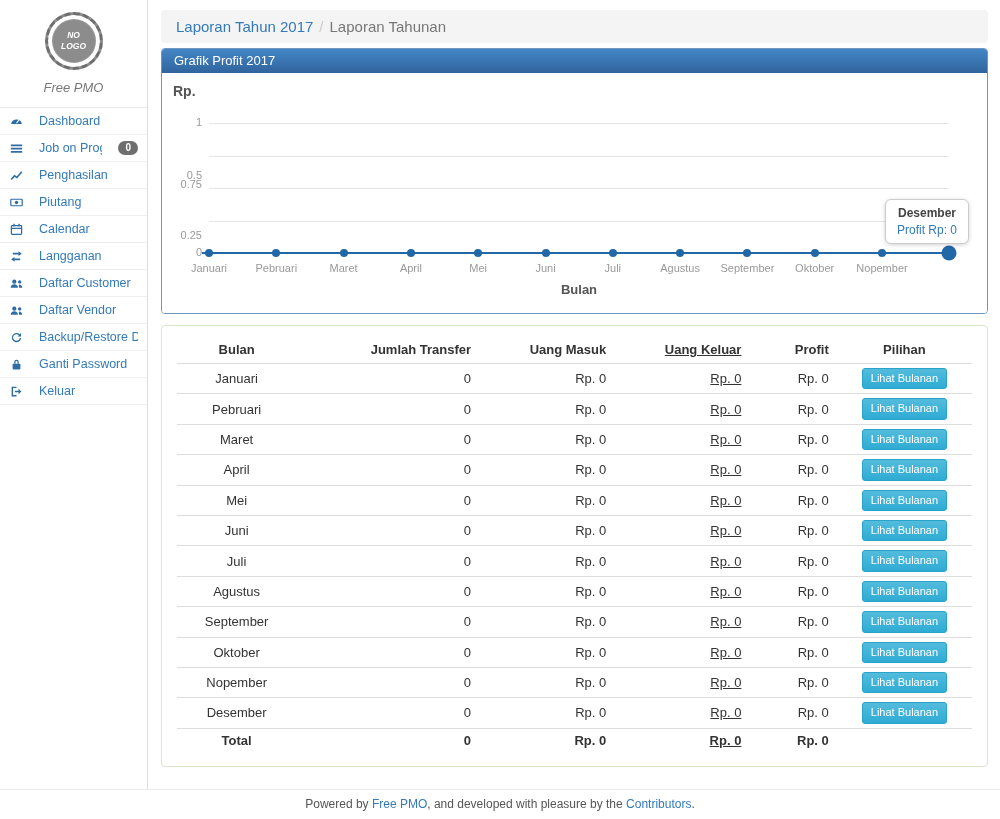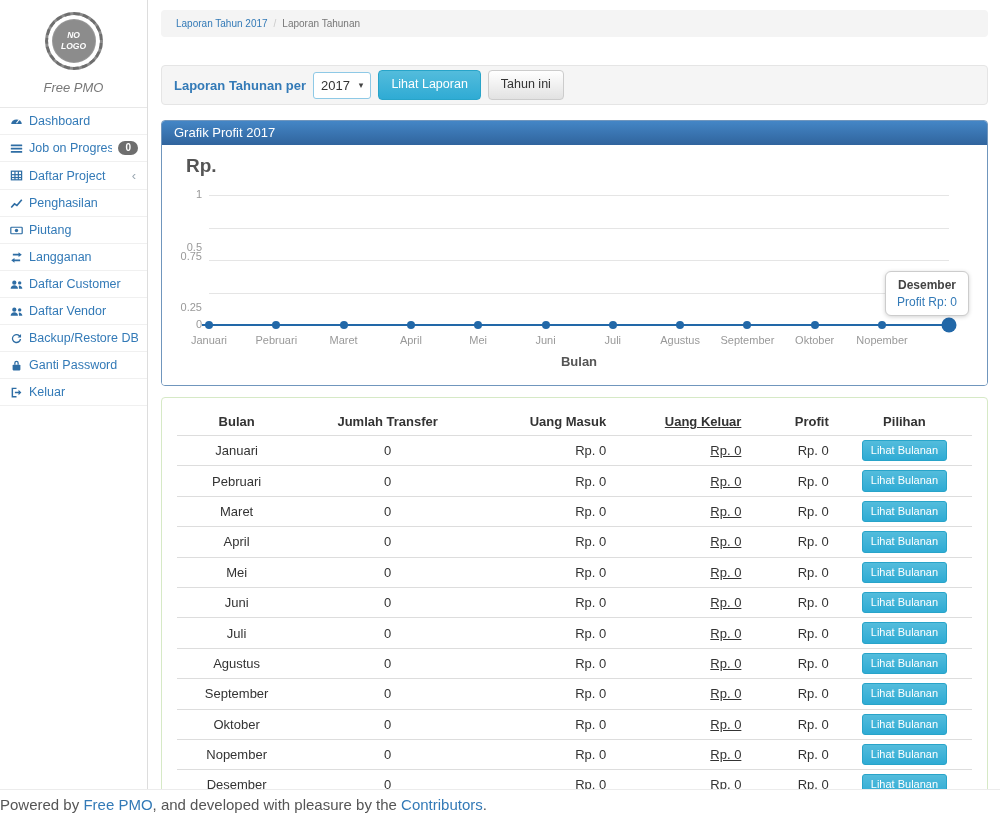--- a/index.html
+++ b/index.html
@@ -7,78 +7,78 @@
   body { font-family:"Liberation Sans", sans-serif; font-size:13px; color:#333; background:#fff; position:relative; overflow:hidden; }
   a { text-decoration:none; }
 
   
   .sidebar { position:absolute; top:0; left:0; bottom:30px; width:148px; background:#fff; border-right:1px solid #ddd; }
   .logo-box { text-align:center; padding:12px 0 12px;font-style:italic; }
   .logo-seal { width:58px; height:58px; margin:0 auto; border-radius:50%; background:#8c8c8c; border:3px dashed #6e6e6e; box-shadow:inset 0 0 0 4px #fff, inset 0 0 0 5px #9a9a9a; display:flex; align-items:center; justify-content:center; }
   .logo-seal span { color:#fff; font-size:8.5px; font-weight:bold; text-align:center; line-height:1.3; }
   .brand { color:#777; font-size:13px; margin-top:10px; }
   .side-menu { border-top:1px solid #e8e8e8; }
-  .side-item { display:flex; align-items:center; gap:6px; padding:6px 9px; border-bottom:1px solid #f0f0f0; color:#337ab7; cursor:pointer; font-size:12.5px; }
+  .side-item { display:flex; align-items:center; gap:16px; padding:6px 9px; border-bottom:1px solid #f0f0f0; color:#337ab7; cursor:pointer; font-size:12.5px; }
   .side-item .icn { width:14px; height:14px; flex:0 0 14px; display:inline-flex; align-items:center; justify-content:center; color:#2e6da4; }
   .side-item .icn svg { width:13px; height:13px; }
   .side-item .lbl { flex:1 1 auto; white-space:nowrap; overflow:hidden; }
   .badge { background:#6e6e6e; color:#fff; border-radius:10px; font-size:10px; font-weight:bold; padding:2px 7px; line-height:1; }
   .chev { color:#9aa7b1; font-size:13px; padding-right:2px; }
 
   
   .main { margin-left:149px; padding:10px 12px 0 12px; }
 
-  .breadcrumb { background:#f4f4f4; border-radius:4px; padding:8px 15px; margin-bottom:28px; font-size:10px; color:#777; }
+  .breadcrumb { background:#f4f4f4; border-radius:4px; padding:8px 15px; margin-bottom:5px; font-size:15px; color:#777; }
   .breadcrumb a { color:#337ab7; }
   .breadcrumb .sep { color:#ccc; padding:0 6px; }
 
   .filter-bar { background:#f5f5f5; border:1px solid #e5e5e5; border-radius:4px; padding:6px 12px; margin-bottom:15px; display:flex; align-items:center; gap:7px; height:40px; }
   .filter-label { color:#337ab7; font-weight:bold; }
   .select-box { background:#fff; border:1px solid #8ec9e6; border-radius:3px; padding:4px 7px; display:inline-flex; align-items:center; gap:9px; color:#333; cursor:pointer; height:27px; }
   .select-box .caret { font-size:9px; color:#444; }
   .btn { display:inline-block; border-radius:4px; font-size:12.5px; padding:5px 12px; cursor:pointer; line-height:1.4; border:1px solid transparent; }
   .btn-info { color:#fff; background:linear-gradient(#53bcdc,#2fabd4); border-color:#28a4c9; }
   .btn-default { color:#333; background:linear-gradient(#fff,#e2e2e2); border-color:#ccc; }
   .btn-xs { font-size:11px; padding:2px 8px; border-radius:3px; }
 
   
   .panel { border-radius:4px; margin-bottom:11px; background:#fff; }
   .panel-primary { border:1px solid #7096bd; }
   .panel-primary .panel-head { background:linear-gradient(#4486c6,#30649d); color:#fff; padding:4px 12px; font-size:13px; border-radius:3px 3px 0 0; height:24px; }
   .chart-body { position:relative; height:240px; background:#fff; border-radius:0 0 3px 3px; overflow:hidden; }
-  .ylab { position:absolute; left:24px; top:10px; font-weight:bold; color:#555; font-size:19px; }
+  .ylab { position:absolute; left:11px; top:10px; font-weight:bold; color:#555; font-size:14px; }
   .ytick { position:absolute; left:0; width:40px; text-align:right; color:#999; font-size:11px; }
   .gridline { position:absolute; left:47px; right:38px; height:1px; background:#e5e5e5; }
   .zeroline { position:absolute; height:2px; background:#2268a8; }
   .pt { position:absolute; border-radius:50%; background:#2268a8; transform:translate(-50%,-50%); }
   .xtick { position:absolute; transform:translateX(-50%); color:#999; font-size:11px; white-space:nowrap; }
   .xlab { position:absolute; left:47px; right:38px; text-align:center; font-weight:bold; color:#555; font-size:13px; }
   .tooltip-box { position:absolute; top:126px; right:18px; background:#fff; border:1px solid #ccc; border-radius:6px; padding:6px 11px; text-align:center; box-shadow:0 1px 4px rgba(0,0,0,.18); z-index:5; }
   .tt-title { font-weight:bold; color:#444; font-size:12px; }
   .tt-val { color:#337ab7; font-size:12px; margin-top:3px; }
 
   
   .panel-success { border:1px solid #d6e9c6; }
   .panel-success .panel-head { background:linear-gradient(#eaf6e1,#d7ecc6); color:#3c763d; padding:6px 12px; font-size:13.5px; border-radius:3px 3px 0 0; }
   .detail-body { padding:10px 15px 14px; }
   table.report { width:100%; border-collapse:collapse; table-layout:fixed; font-size:13px; }
   table.report th { font-weight:bold; color:#333; padding:6px 8px; }
   table.report td { padding:4px 8px; color:#333; }
   table.report tbody tr { border-top:1px solid #ddd; }
   table.report thead tr { border-bottom:0; }
   .c0 { width:15%; text-align:center; }
-  .c1 { width:23%; text-align:center; }
+  .c1 { width:23%; text-align:right; }
   .c2 { width:17%; text-align:right; }
   .c3 { width:17%; text-align:right;text-decoration:underline; }
   .c4 { width:11%; text-align:right; }
   .c5 { width:17%; text-align:center; }
   tr.total-row td { font-weight:bold; }
 
   
-  .footer { position:absolute; left:0; bottom:0; width:100%; height:30px; background:#fff; border-top:1px solid #ececec; font-size:15px; color:#555; line-height:29px; }
+  .footer { position:absolute; left:0; bottom:0; width:100%; height:30px; background:#fff; border-top:1px solid #ececec; text-align:center; font-size:12px; color:#555; line-height:29px; }
   .footer a { color:#337ab7; }
 </style>
 </head>
 <body>
 
 <div class="sidebar">
   <div class="logo-box">
     <div class="logo-seal">
       <span>NO<br>LOGO</span>
     </div>
@@ -100,47 +100,47 @@
             <rect x="1" y="3" width="14" height="2.3" rx=".5"></rect>
             <rect x="1" y="7" width="14" height="2.3" rx=".5"></rect>
             <rect x="1" y="11" width="14" height="2.3" rx=".5"></rect>
           </svg>
         </span>
         <span class="lbl">Job on Progress</span>
         <span class="badge">0</span>
       </div>
       <div class="side-item">
         <span class="icn">
-          <svg viewBox="0 0 16 16" fill="none" stroke="currentColor" stroke-width="1.5">
-            <rect x="1.7" y="2.7" width="12.6" height="10.6"></rect>
-            <line x1="1.7" y1="7" x2="14.3" y2="7"></line>
-            <line x1="1.7" y1="10.5" x2="14.3" y2="10.5"></line>
-            <line x1="6.1" y1="2.7" x2="6.1" y2="13.3"></line>
-            <line x1="10.3" y1="2.7" x2="10.3" y2="13.3"></line>
-          </svg>
-        </span>
-        <span class="lbl">Daftar Project</span>
-        <span class="chev">‹</span>
-      </div>
-      <div class="side-item">
-        <span class="icn">
           <svg viewBox="0 0 16 16" fill="none" stroke="currentColor" stroke-width="2">
             <polyline points="1.5,13 5.5,8.5 8.5,10.5 14.5,3.5"></polyline>
           </svg>
         </span>
         <span class="lbl">Penghasilan</span>
       </div>
       <div class="side-item">
         <span class="icn">
           <svg viewBox="0 0 16 16">
             <rect x="1" y="4" width="14" height="8" rx="1" fill="none" stroke="currentColor" stroke-width="1.5"></rect>
             <circle cx="8" cy="8" r="2.1" fill="currentColor"></circle>
           </svg>
         </span>
         <span class="lbl">Piutang</span>
+      </div>
+      <div class="side-item">
+        <span class="icn">
+          <svg viewBox="0 0 16 16">
+            <g fill="none" stroke="currentColor" stroke-width="1.5">
+              <rect x="1.7" y="3.2" width="12.6" height="10.8" rx="1"></rect>
+              <line x1="1.7" y1="6.6" x2="14.3" y2="6.6"></line>
+            </g>
+            <rect x="4" y="1" width="1.8" height="3.2" fill="currentColor"></rect>
+            <rect x="10.2" y="1" width="1.8" height="3.2" fill="currentColor"></rect>
+          </svg>
+        </span>
+        <span class="lbl">Calendar</span>
       </div>
       <div class="side-item">
         <span class="icn">
           <svg viewBox="0 0 16 16" fill="currentColor">
             <path d="M10.5 1.5 14.5 4.5 10.5 7.5 10.5 5.5 3.5 5.5 3.5 3.5 10.5 3.5z"></path>
             <path d="M5.5 8.5 1.5 11.5 5.5 14.5 5.5 12.5 12.5 12.5 12.5 10.5 5.5 10.5z"></path>
           </svg>
         </span>
         <span class="lbl">Langganan</span>
       </div>
@@ -194,29 +194,20 @@
       </div>
     </div>
 </div>
 
 <div class="main">
 
   <div class="breadcrumb">
     <a href="#">Laporan Tahun 2017</a><span class="sep">/</span><span>Laporan Tahunan</span>
   </div>
 
-  <div class="filter-bar">
-    <span class="filter-label">Laporan Tahunan per</span>
-    <span class="select-box" role="combobox">
-      <span>2017</span>
-      <span class="caret">▾</span>
-    </span>
-    <button class="btn btn-info">Lihat Laporan</button>
-    <button class="btn btn-default">Tahun ini</button>
-  </div>
 
   <div class="panel panel-primary">
     <div class="panel-head">Grafik Profit 2017</div>
     <div class="chart-body" id="chart-area">
         <div class="ylab">Rp.</div>
         <div class="ytick" style="top: 173px;">0</div>
         <div class="gridline" style="top: 147.5px;"></div>
         <div class="ytick" style="top: 156px;">0.25</div>
         <div class="gridline" style="top: 115px;"></div>
         <div class="ytick" style="top: 96px;">0.5</div>

